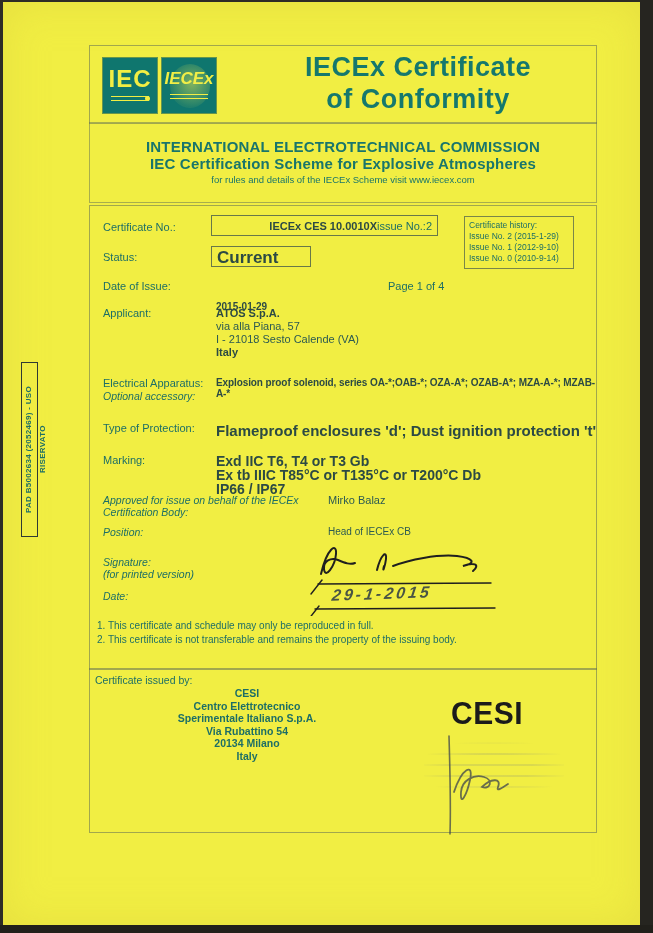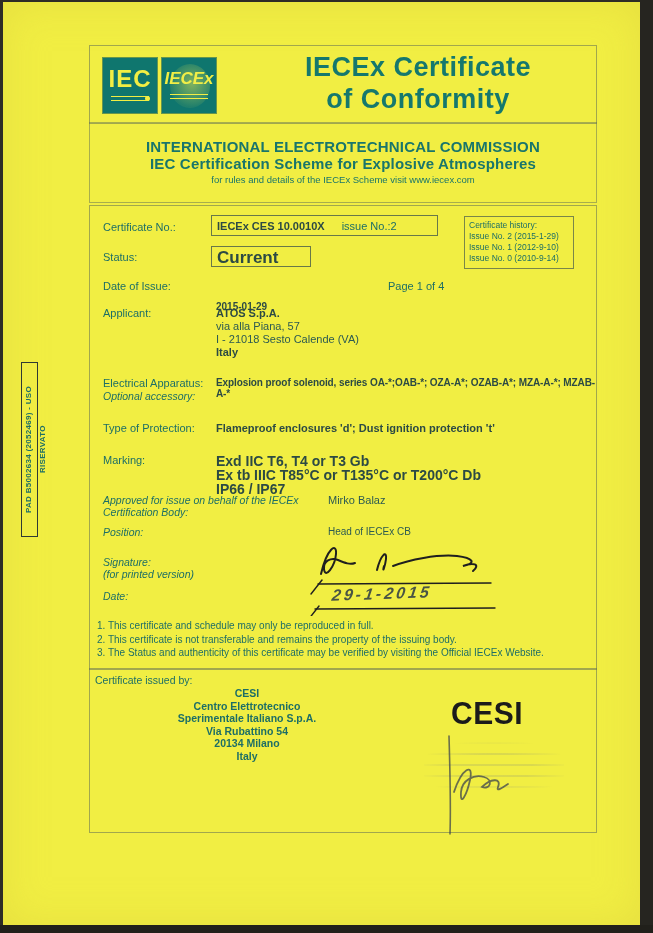--- a/index.html
+++ b/index.html
@@ -103,21 +103,21 @@
 
   <div class="subhead">
     <div class="l1">INTERNATIONAL ELECTROTECHNICAL COMMISSION</div>
     <div class="l2">IEC Certification Scheme for Explosive Atmospheres</div>
     <div class="l3">for rules and details of the IECEx Scheme visit www.iecex.com</div>
   </div>
 
   <div class="frame" style="left:89px;top:205px;width:506px;height:463px;"></div>
 
   <div class="lbl" style="left:103px;top:221px;">Certificate No.:</div>
-  <div class="valbox" style="left:211px;top:215px;width:227px;height:21px;display:flex;align-items:center;justify-content:flex-start;padding:0 5px;box-sizing:border-box;gap:17px;">
+  <div class="valbox" style="left:211px;top:215px;width:227px;height:21px;display:flex;align-items:center;justify-content:flex-end;padding:0 5px;box-sizing:border-box;">
     <span class="val-b" style="font-size:11px;">IECEx CES 10.0010X</span>
     <span class="teal" style="font-size:11px;">issue No.:2</span>
   </div>
 
   <div class="history">
     <div>Certificate history:</div>
     <div>Issue No. 2 (2015-1-29)</div>
     <div>Issue No. 1 (2012-9-10)</div>
     <div>Issue No. 0 (2010-9-14)</div>
   </div>
@@ -137,21 +137,21 @@
     <div class="val">via alla Piana, 57</div>
     <div class="val">I - 21018 Sesto Calende (VA)</div>
     <div class="val-b">Italy</div>
   </div>
 
   <div class="lbl" style="left:103px;top:377px;">Electrical Apparatus:</div>
   <div class="lbl-i" style="left:103px;top:390px;">Optional accessory:</div>
   <div class="abs val-b" style="left:216px;top:377px;width:380px;font-size:10px;letter-spacing:-.1px;">Explosion proof solenoid, series OA-*;OAB-*; OZA-A*; OZAB-A*; MZA-A-*; MZAB-A-*</div>
 
   <div class="lbl" style="left:103px;top:422px;">Type of Protection:</div>
-  <div class="abs val-b" style="left:216px;top:422px;font-size:11px;">Flameproof enclosures 'd'; Dust ignition protection 't'</div>
+  <div class="abs val-b" style="left:216px;top:422px;font-size:15px;">Flameproof enclosures 'd'; Dust ignition protection 't'</div>
 
   <div class="lbl" style="left:103px;top:454px;">Marking:</div>
   <div class="abs" style="left:216px;top:454px;font-size:14px;line-height:14px;">
     <div class="val-b">Exd IIC T6, T4 or T3 Gb</div>
     <div class="val-b">Ex tb IIIC T85°C or T135°C or T200°C Db</div>
     <div class="val-b">IP66 / IP67</div>
   </div>
 
   <div class="lbl-i" style="left:103px;top:494px;">
     <div>Approved for issue on behalf of the IECEx</div>
@@ -177,21 +177,20 @@
       <path stroke-width="1.4" d="M13,48 L186,47"></path>
       <path stroke-width="1.4" d="M3,84 L14,70"></path>
       <path stroke-width="1.4" d="M10,73 L190,72"></path>
     </g>
   </svg>
   <div class="hand-date">29-1-2015</div>
 
   <div class="notes">
     <div>1. This certificate and schedule may only be reproduced in full.</div>
     <div>2. This certificate is not transferable and remains the property of the issuing body.</div>
-    <div>3. The Status and authenticity of this certificate may be verified by visiting the Official IECEx Website.</div>
   </div>
 
   <div class="frame" style="left:89px;top:668px;width:506px;height:163px;"></div>
   <div class="lbl" style="left:95px;top:674px;font-size:10.5px;">Certificate issued by:</div>
   <div class="issuer-block">
     <div>CESI</div>
     <div>Centro Elettrotecnico</div>
     <div>Sperimentale Italiano S.p.A.</div>
     <div>Via Rubattino 54</div>
     <div>20134 Milano</div>

